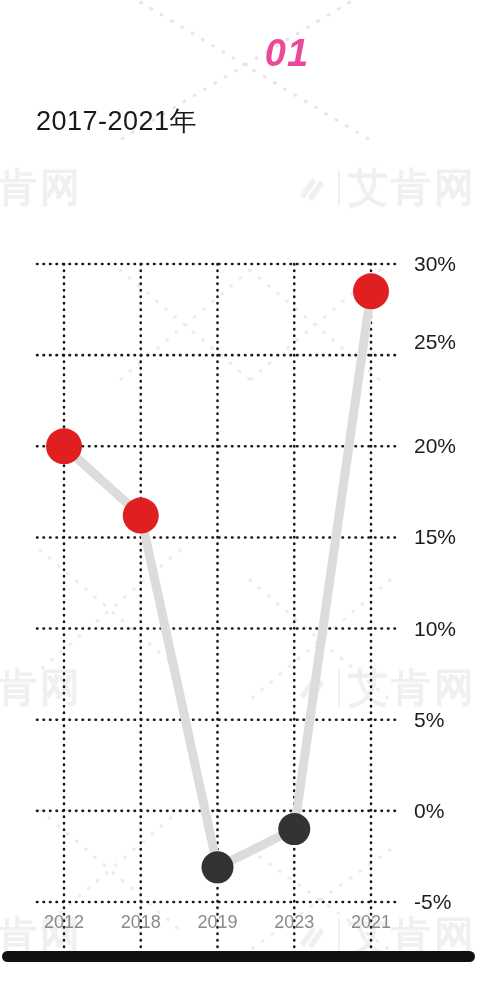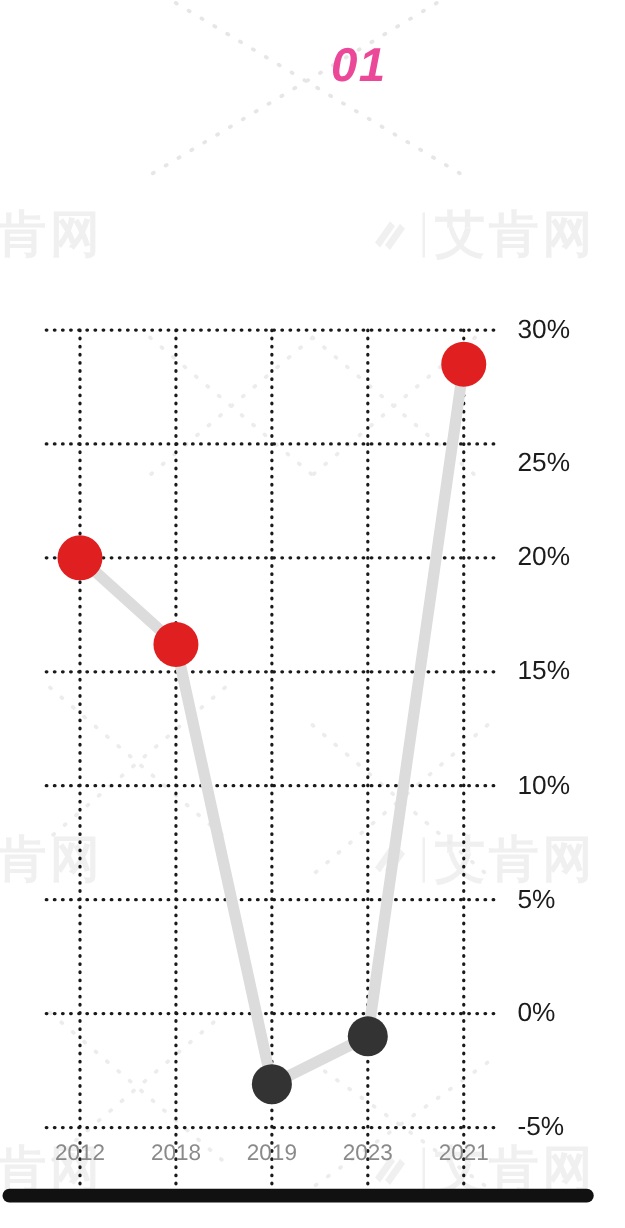--- a/index.html
+++ b/index.html
@@ -190,20 +190,21 @@
       <path d="M12 24 L24 7 L28 11 L16 28 Z" fill="#f0f0f0"></path>
     </svg>
   </span>
   <span class="wm-bar"></span>
   <span>艾肯网</span>
 </div>
 
 <div class="section-num">01</div>
 
 <div class="title-block">
+  <div class="title-line-1">2017-2021年</div>
 </div>
 
 <div class="chart">
   <svg class="chart-svg" id="chart-svg" width="500" height="700" viewBox="0 0 500 700" aria-hidden="true">
       <g>
         <line x1="120" y1="20" x2="250" y2="130" stroke="#ececec" stroke-width="3" stroke-linecap="round" stroke-dasharray="1 11"></line>
         <line x1="250" y1="20" x2="120" y2="130" stroke="#ececec" stroke-width="3" stroke-linecap="round" stroke-dasharray="1 11"></line>
         <line x1="250" y1="20" x2="380" y2="130" stroke="#ececec" stroke-width="3" stroke-linecap="round" stroke-dasharray="1 11"></line>
         <line x1="380" y1="20" x2="250" y2="130" stroke="#ececec" stroke-width="3" stroke-linecap="round" stroke-dasharray="1 11"></line>
         <line x1="40" y1="300" x2="180" y2="420" stroke="#ececec" stroke-width="3" stroke-linecap="round" stroke-dasharray="1 11"></line>
@@ -230,21 +231,21 @@
       <line x1="371" y1="14" x2="371" y2="700" stroke="#1A1A1A" stroke-width="2.6" stroke-linecap="round" stroke-dasharray="0.5 6"></line>
       <polyline points="64,196.28571428571428 140.75,265.5542857142857 217.5,617.3657142857143 294.25,579.0857142857143 371,41.34285714285714" fill="none" stroke="#DCDCDC" stroke-width="9" stroke-linejoin="round" stroke-linecap="round"></polyline>
       <circle cx="64" cy="196.28571428571428" r="18" fill="#E02020"></circle>
       <circle cx="140.75" cy="265.5542857142857" r="18" fill="#E02020"></circle>
       <circle cx="217.5" cy="617.3657142857143" r="16" fill="#333333"></circle>
       <circle cx="294.25" cy="579.0857142857143" r="16" fill="#333333"></circle>
       <circle cx="371" cy="41.34285714285714" r="18" fill="#E02020"></circle>
     </svg>
   <div class="ylabels" id="ylabels">
       <div class="ylabel" style="top: 14px;">30%</div>
-      <div class="ylabel" style="top: 121px; text-align: center;">25%</div>
+      <div class="ylabel" style="top: 92px; text-align: center;">25%</div>
       <div class="ylabel" style="top: 196.286px;">20%</div>
       <div class="ylabel" style="top: 287.429px;">15%</div>
       <div class="ylabel" style="top: 378.571px;">10%</div>
       <div class="ylabel" style="top: 469.714px;">5%</div>
       <div class="ylabel" style="top: 560.857px;">0%</div>
       <div class="ylabel" style="top: 652px;">-5%</div>
     </div>
   <div class="xlabels" id="xlabels">
       <div class="xlabel" style="left: 64px;">2012</div>
       <div class="xlabel" style="left: 140.75px;">2018</div>

